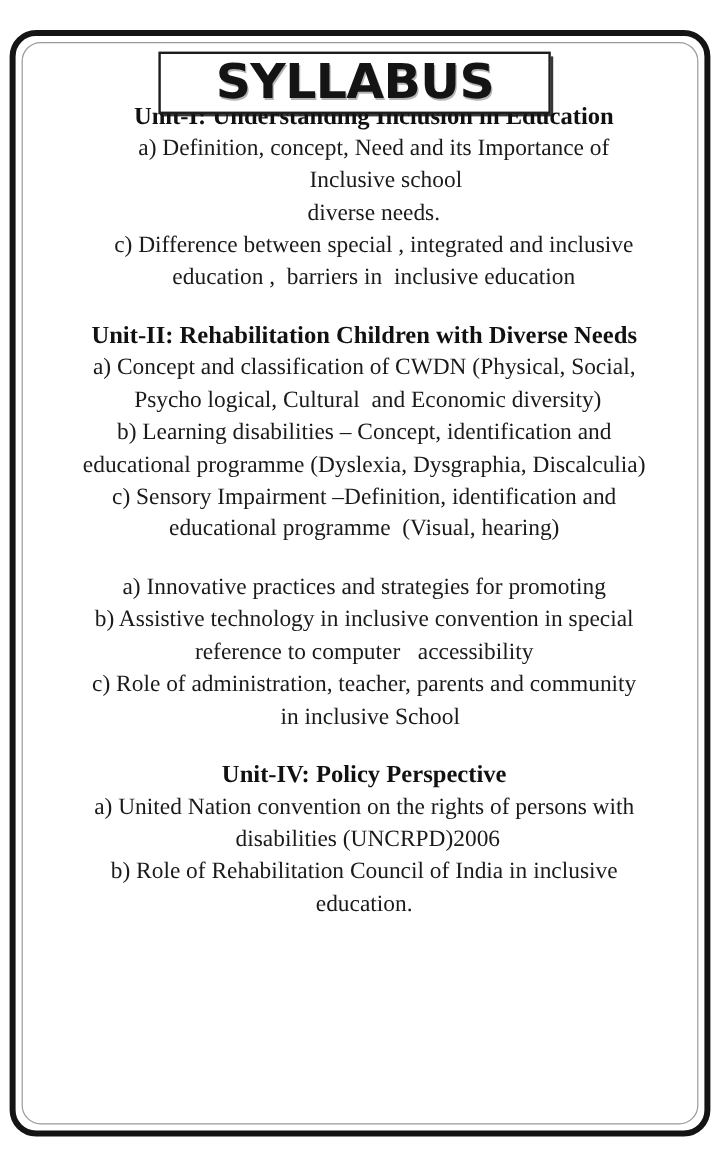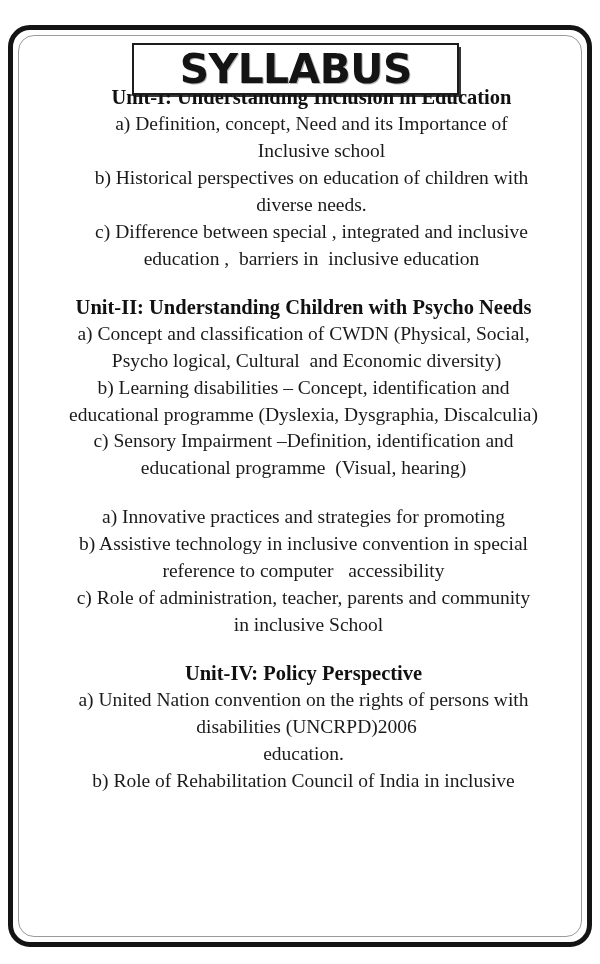--- a/index.html
+++ b/index.html
@@ -130,29 +130,28 @@
     <div class="title-box">
       <span class="title-text">SYLLABUS</span>
     </div>
   </div>
 
   <section class="unit unit-1">
     <h2 class="unit-heading">Unit-I: Understanding Inclusion in Education</h2>
     <div class="unit-body">
       <p class="line">a) Definition, concept, Need and its Importance of</p>
       <p class="line ind-3">Inclusive school</p>
-      <p class="line">b) Historical perspectives on education of children with</p>
       <p class="line">diverse needs.</p>
       <p class="line">c) Difference between special , integrated and inclusive</p>
       <p class="line">education ,  barriers in  inclusive education</p>
     </div>
   </section>
 
   <section class="unit">
-    <h2 class="unit-heading">Unit-II: Understanding Children with Psycho Needs</h2>
+    <h2 class="unit-heading">Unit-II: Rehabilitation Children with Diverse Needs</h2>
     <div class="unit-body">
       <p class="line">a) Concept and classification of CWDN (Physical, Social,</p>
       <p class="line ind-1">Psycho logical, Cultural  and Economic diversity)</p>
       <p class="line">b) Learning disabilities – Concept, identification and</p>
       <p class="line">educational programme (Dyslexia, Dysgraphia, Discalculia)</p>
       <p class="line">c) Sensory Impairment –Definition, identification and</p>
       <p class="line">educational programme  (Visual, hearing)</p>
     </div>
   </section>
 
@@ -164,18 +163,18 @@
       <p class="line">c) Role of administration, teacher, parents and community</p>
       <p class="line ind-2">in inclusive School</p>
     </div>
   </section>
 
   <section class="unit">
     <h2 class="unit-heading">Unit-IV: Policy Perspective</h2>
     <div class="unit-body">
       <p class="line">a) United Nation convention on the rights of persons with</p>
       <p class="line ind-1">disabilities (UNCRPD)2006</p>
+      <p class="line">b) Role of Rehabilitation Council of India in inclusive</p>
       <p class="line">education.</p>
-      <p class="line">b) Role of Rehabilitation Council of India in inclusive</p>
     </div>
   </section>
 
 </div>
 
 </body></html>

